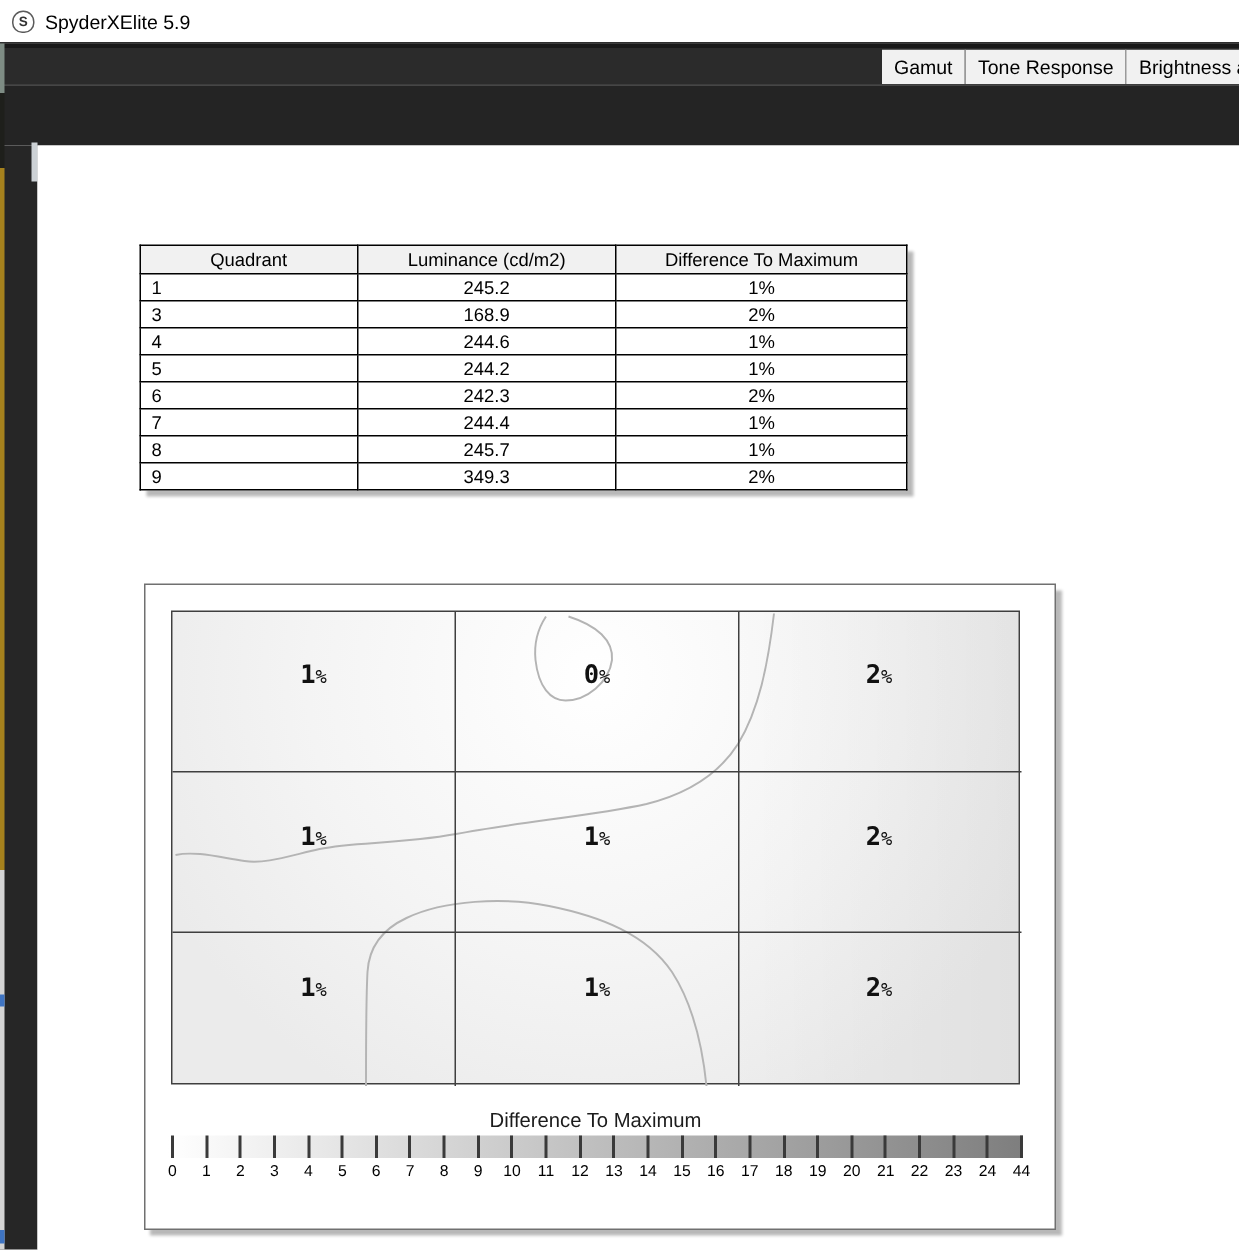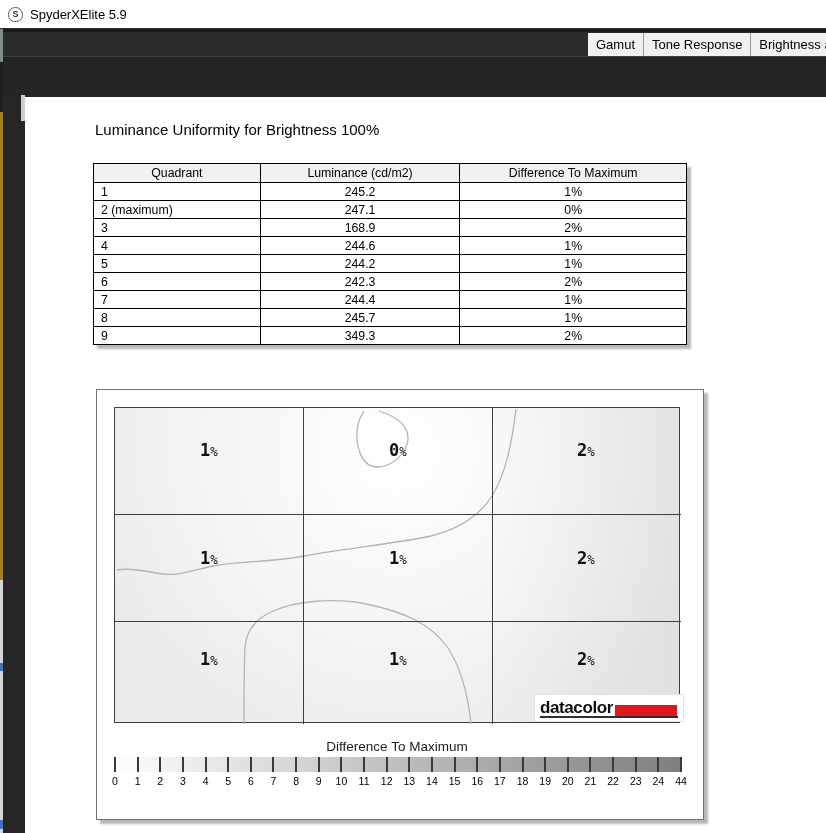--- a/index.html
+++ b/index.html
@@ -36,21 +36,21 @@
   .tab:first-child { border-left:none; }
   .tab:last-child { flex:1 0 auto; }
   .sidebar { position:absolute; left:0; top:97px; width:25px; height:736px; background:#262626; }
   .edge-seg { position:absolute; left:0; width:3px; }
   .scroll-sliver { position:absolute; left:21px; top:95px; width:4px; height:26px; background:#ccd1d5; }
   
   .page { position:absolute; left:25px; top:97px; width:801px; height:736px; background:#fff; }
   .heading { position:absolute; left:70px; top:24px; font-size:15px; color:#000; }
   
   table.lum {
-    position:absolute; left:68px; top:66px; width:594px;
+    position:absolute; left:68px; top:66px; width:512px;
     border-collapse:collapse; box-shadow:4px 4px 2px #b8b8b8;
     font-size:12.3px; background:#fff;
   }
   table.lum th {
     background:#f1f1f1; font-weight:400; border:1px solid #000; height:19px; text-align:center;
   }
   table.lum td { border:1px solid #000; height:18px; padding:0 2px; }
   table.lum td.c0 { text-align:left; padding-left:7px; }
   table.lum td.c1, table.lum td.c2 { text-align:center; }
   
@@ -114,40 +114,34 @@
 
 <div class="edge-seg" style="top:29px;height:33px;background:#7e8c84;"></div>
 <div class="edge-seg" style="top:62px;height:50px;background:#1e1f1b;"></div>
 <div class="edge-seg" style="top:112px;height:468px;background:#a5811d;"></div>
 <div class="edge-seg" style="top:580px;height:253px;background:#d4d4d4;"></div>
 <div class="edge-seg" style="top:663px;height:8px;background:#3f74c2;"></div>
 <div class="edge-seg" style="top:820px;height:9px;background:#3f74c2;"></div>
 <div class="scroll-sliver"></div>
 
 <div class="page">
-  <div class="heading">Luminance Uniformity for Brightness 100%</div>
 
   <table class="lum">
     <thead>
       <tr>
         <th style="width:167px;">Quadrant</th>
         <th style="width:200px;">Luminance (cd/m2)</th>
         <th style="width:227px;">Difference To Maximum</th>
       </tr>
     </thead>
     <tbody>
         <tr>
           <td class="c0">1</td>
           <td class="c1">245.2</td>
           <td class="c2">1%</td>
-        </tr>
-        <tr>
-          <td class="c0">2 (maximum)</td>
-          <td class="c1">247.1</td>
-          <td class="c2">0%</td>
         </tr>
         <tr>
           <td class="c0">3</td>
           <td class="c1">168.9</td>
           <td class="c2">2%</td>
         </tr>
         <tr>
           <td class="c0">4</td>
           <td class="c1">244.6</td>
           <td class="c2">1%</td>
@@ -197,25 +191,20 @@
           <span class="pct" style="left: 471px; top: 42px;"><b>2</b><span>%</span></span>
           <span class="pct" style="left: 94px; top: 150px;"><b>1</b><span>%</span></span>
           <span class="pct" style="left: 283px; top: 150px;"><b>1</b><span>%</span></span>
           <span class="pct" style="left: 471px; top: 150px;"><b>2</b><span>%</span></span>
           <span class="pct" style="left: 94px; top: 251px;"><b>1</b><span>%</span></span>
           <span class="pct" style="left: 283px; top: 251px;"><b>1</b><span>%</span></span>
           <span class="pct" style="left: 471px; top: 251px;"><b>2</b><span>%</span></span>
         </div>
     </div>
 
-    <div class="logo">
-      <span class="logo-text">datacolor</span>
-      <span class="logo-red" id="logo-red" style="background: rgb(228, 22, 29);"></span>
-      <span class="logo-underline"></span>
-    </div>
 
     <div class="scale-title">Difference To Maximum</div>
     <div class="scalebar" id="scalebar">
         <div class="tick" style="left: 2px;"></div>
         <div class="tick" style="left: 24.64px;"></div>
         <div class="tick" style="left: 47.28px;"></div>
         <div class="tick" style="left: 69.92px;"></div>
         <div class="tick" style="left: 92.56px;"></div>
         <div class="tick" style="left: 115.2px;"></div>
         <div class="tick" style="left: 137.84px;"></div>

